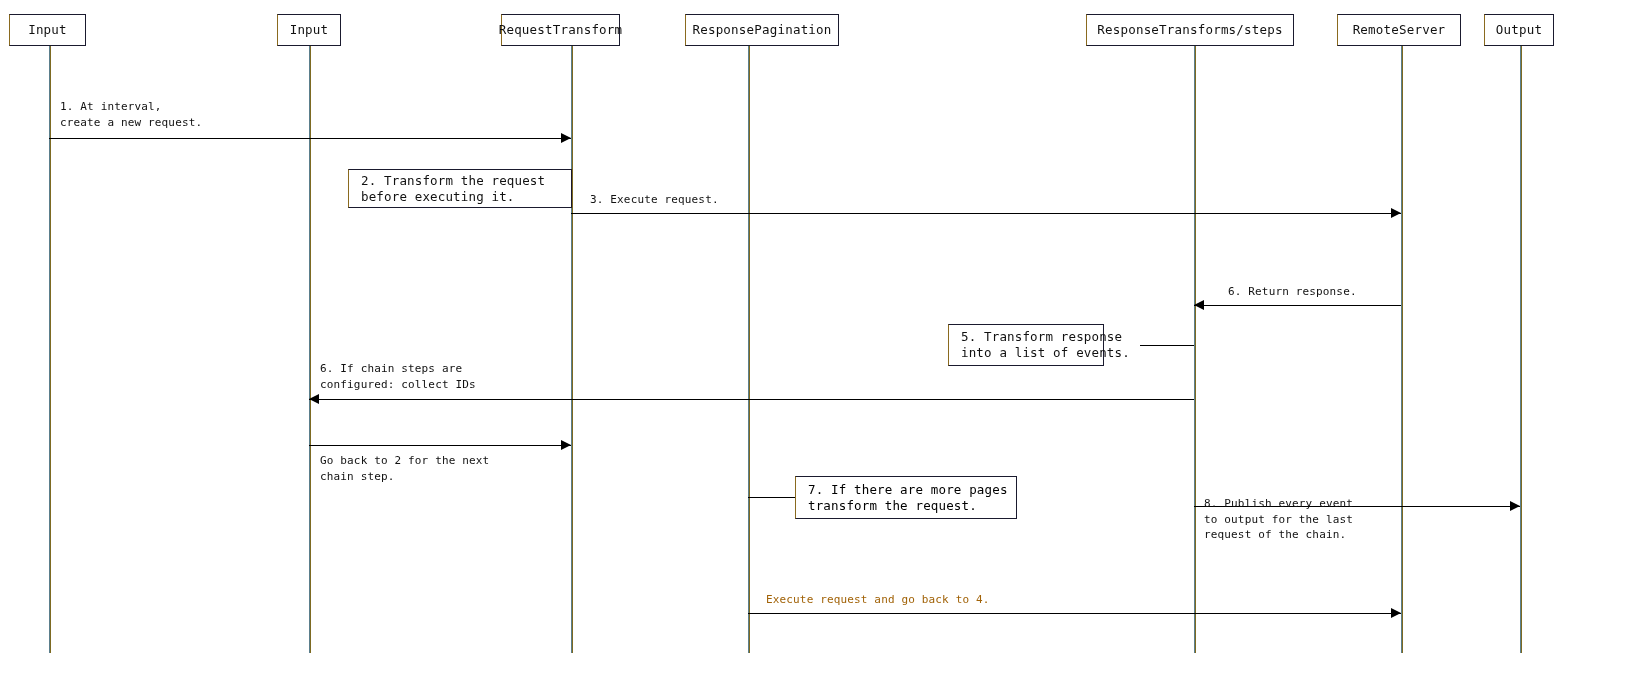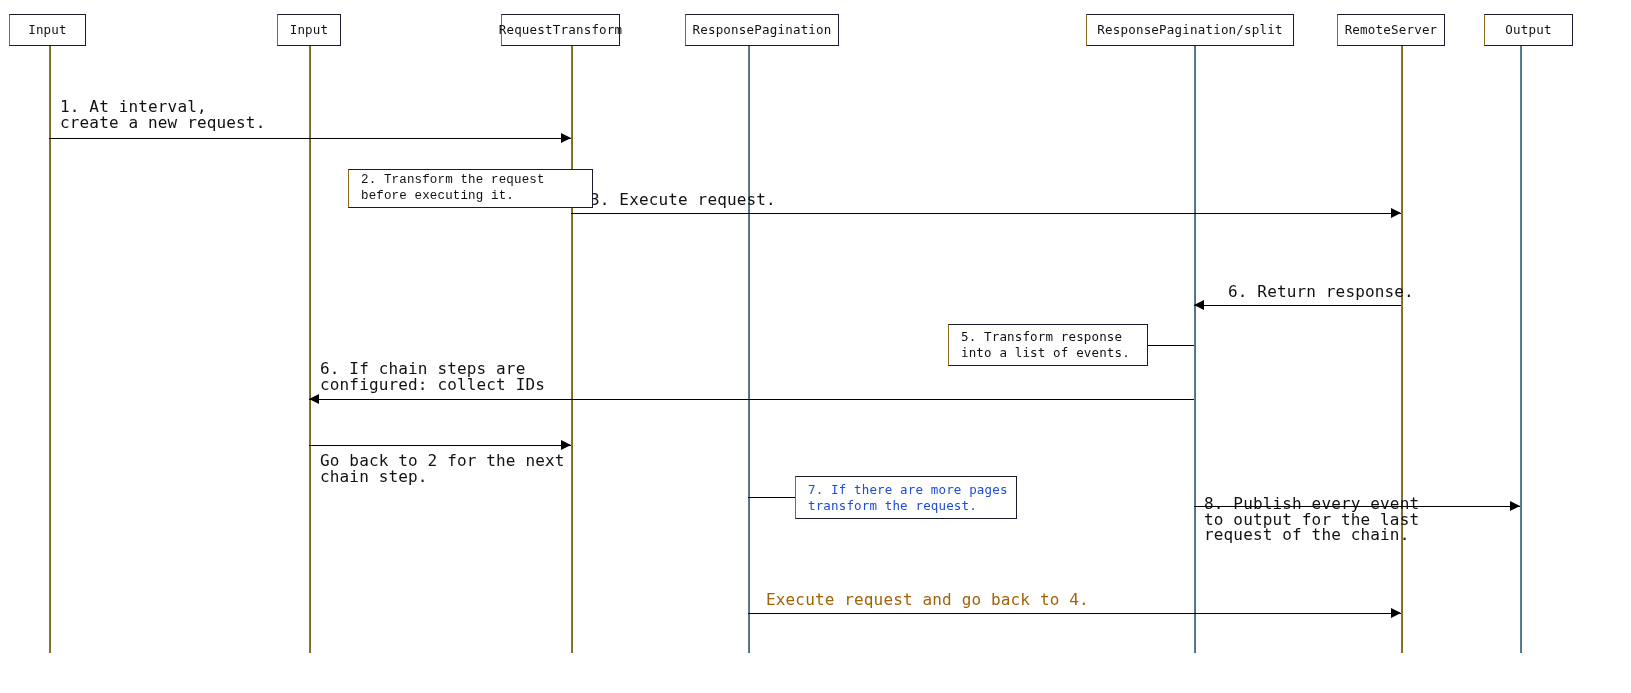--- a/index.html
+++ b/index.html
@@ -64,21 +64,21 @@
   .arrowhead.right {
     border-left: 10px solid #000000;
   }
   .arrowhead.left {
     border-right: 10px solid #000000;
   }
 
   
   .msg-label {
     position: absolute;
-    font-size: 16px;
+    font-size: 11px;
     line-height: 15.6px;
     color: #111111;
     white-space: pre;
     letter-spacing: 0.15px;
   }
 
   
   .note {
     position: absolute;
     box-sizing: border-box;
@@ -138,51 +138,51 @@
       <div class="arrowhead right" style="top: 501px; left: 1510px; border-left-color: rgb(0, 0, 0);"></div>
       <div class="msg-label" style="left: 1204px; top: 496px; color: rgb(17, 17, 17);">8. Publish every event
 to output for the last
 request of the chain.</div>
       <div class="msg-line" style="left: 748px; top: 613px; width: 653px; border-top-color: rgb(0, 0, 0);"></div>
       <div class="arrowhead right" style="top: 608px; left: 1391px; border-left-color: rgb(0, 0, 0);"></div>
       <div class="msg-label" style="left: 766px; top: 592px; color: #a16207;">Execute request and go back to 4.</div>
     </div>
   <div id="layer-notes">
       <div class="note-connector" style="left: 555px; top: 188px; width: 16px; border-top-color: rgb(0, 0, 0);"></div>
-      <div class="note" style="left: 348px; top: 169px; width: 245px; height: 39px; border-color: rgb(26, 26, 46) rgb(26, 26, 46) rgb(26, 26, 46) rgb(138, 106, 31); font-family: Liberation Mono, monospace;">
+      <div class="note" style="left: 348px; top: 169px; width: 224px; height: 39px; border-color: rgb(26, 26, 46) rgb(26, 26, 46) rgb(26, 26, 46) rgb(138, 106, 31);">
         <span class="ntext" style="color: rgb(17, 17, 17);">2. Transform the request
 before executing it.</span>
       </div>
       <div class="note-connector" style="left: 1140px; top: 345px; width: 54px; border-top-color: rgb(0, 0, 0);"></div>
-      <div class="note" style="left: 948px; top: 324px; width: 200px; height: 42px; border-color: rgb(26, 26, 46) rgb(26, 26, 46) rgb(26, 26, 46) rgb(138, 106, 31);">
+      <div class="note" style="left: 948px; top: 324px; width: 156px; height: 42px; border-color: rgb(26, 26, 46) rgb(26, 26, 46) rgb(26, 26, 46) rgb(138, 106, 31);">
         <span class="ntext" style="color: rgb(17, 17, 17);">5. Transform response
 into a list of events.</span>
       </div>
       <div class="note-connector" style="left: 748px; top: 497px; width: 47px; border-top-color: rgb(0, 0, 0);"></div>
       <div class="note" style="left: 795px; top: 476px; width: 222px; height: 43px; border-color: rgb(26, 26, 46) rgb(26, 26, 46) rgb(26, 26, 46) rgb(138, 106, 31);">
-        <span class="ntext" style="color: #1d4ed8;">7. If there are more pages
+        <span class="ntext" style="color: #000000;">7. If there are more pages
 transform the request.</span>
       </div>
     </div>
   <div id="layer-participants">
       <div class="participant" style="left: 9px; top: 14px; width: 77px; border-color: rgb(26, 26, 46) rgb(26, 26, 46) rgb(26, 26, 46) rgb(138, 106, 31); text-align: right;">
         <span class="plabel">Input</span>
       </div>
       <div class="participant" style="left: 277px; top: 14px; width: 64px; border-color: rgb(26, 26, 46) rgb(26, 26, 46) rgb(26, 26, 46) rgb(138, 106, 31);">
         <span class="plabel">Input</span>
       </div>
       <div class="participant" style="left: 501px; top: 14px; width: 119px; border-color: rgb(26, 26, 46) rgb(26, 26, 46) rgb(26, 26, 46) rgb(138, 106, 31);">
         <span class="plabel">RequestTransform</span>
       </div>
       <div class="participant" style="left: 685px; top: 14px; width: 154px; border-color: rgb(26, 26, 46) rgb(26, 26, 46) rgb(26, 26, 46) rgb(138, 106, 31);">
         <span class="plabel">ResponsePagination</span>
       </div>
       <div class="participant" style="left: 1086px; top: 14px; width: 208px; border-color: rgb(26, 26, 46) rgb(26, 26, 46) rgb(26, 26, 46) rgb(138, 106, 31);">
-        <span class="plabel">ResponsePagination/split</span>
+        <span class="plabel">ResponseTransforms/steps</span>
       </div>
-      <div class="participant" style="left: 1337px; top: 14px; width: 108px; border-color: rgb(26, 26, 46) rgb(26, 26, 46) rgb(26, 26, 46) rgb(138, 106, 31);">
+      <div class="participant" style="left: 1337px; top: 14px; width: 124px; border-color: rgb(26, 26, 46) rgb(26, 26, 46) rgb(26, 26, 46) rgb(138, 106, 31);">
         <span class="plabel">RemoteServer</span>
       </div>
-      <div class="participant" style="left: 1484px; top: 14px; width: 89px; border-color: rgb(26, 26, 46) rgb(26, 26, 46) rgb(26, 26, 46) rgb(138, 106, 31);">
+      <div class="participant" style="left: 1484px; top: 14px; width: 70px; border-color: rgb(26, 26, 46) rgb(26, 26, 46) rgb(26, 26, 46) rgb(138, 106, 31);">
         <span class="plabel">Output</span>
       </div>
     </div>
 </div>
 
 </body></html>

